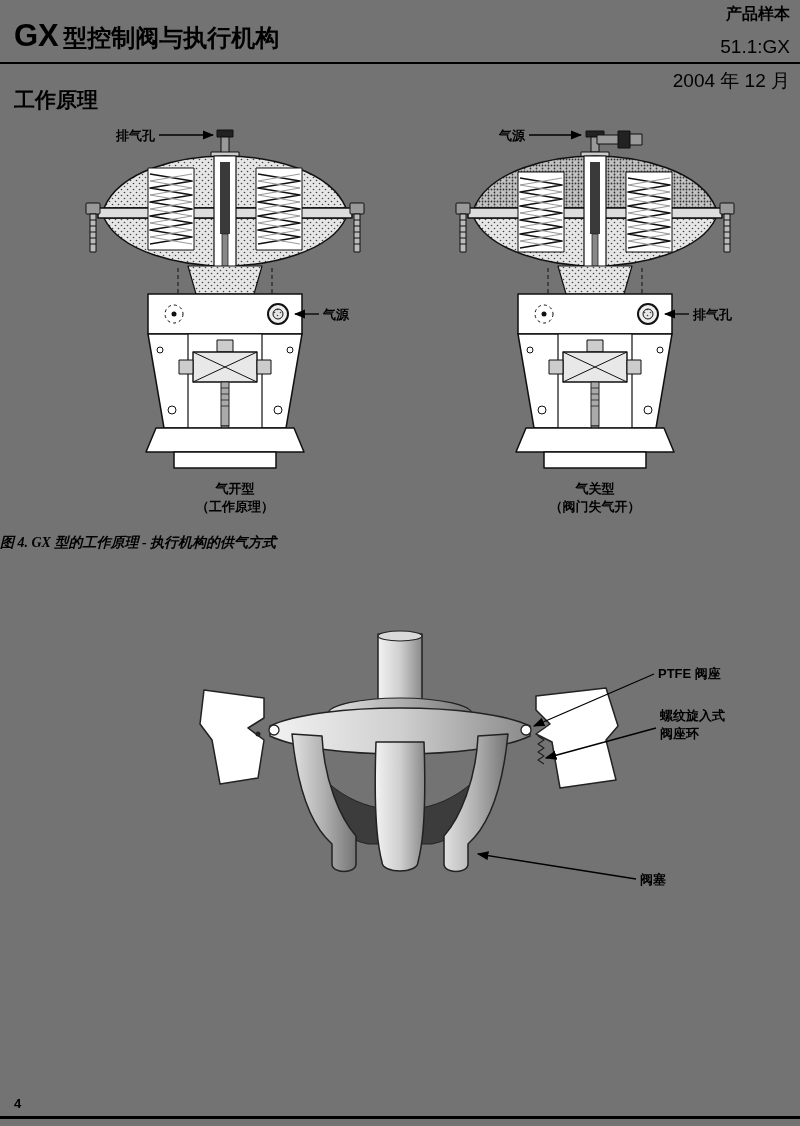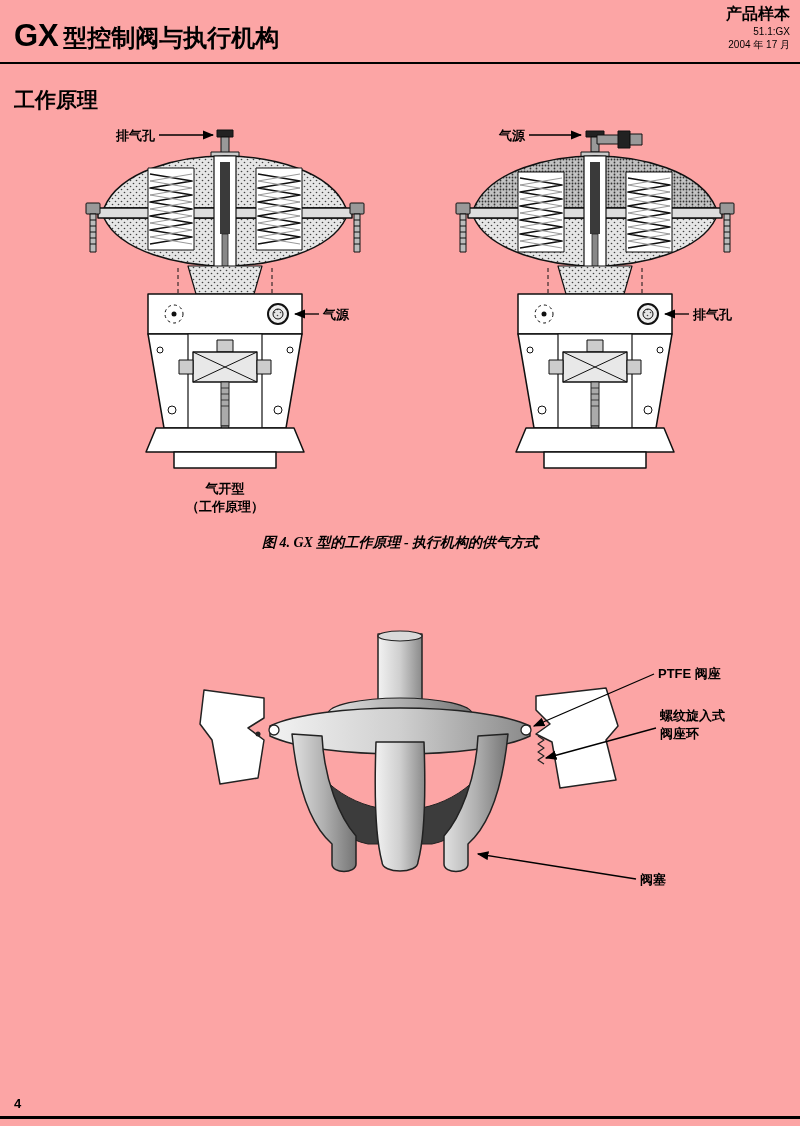--- a/index.html
+++ b/index.html
@@ -1,48 +1,48 @@
 <!DOCTYPE html>
 <html><head>
 <meta charset="utf-8">
 <style>
   html,body{margin:0;padding:0;background:#fff;}
-  .page{position:relative;width:800px;height:1126px;background:#fca5a5;overflow:hidden;
+  .page{position:relative;width:800px;height:1126px;background:#737373;overflow:hidden;
         font-family:"Liberation Sans",sans-serif;color:#000;}
   .abs{position:absolute;}
   .title{left:14px;top:18px;font-weight:bold;white-space:nowrap;}
   .title .model{font-size:31px;}
   .title .rest{font-size:24px;}
   .docinfo{right:10px;top:4px;text-align:right;line-height:1.3;}
   .doc-type{font-size:16px;font-weight:bold;}
-  .doc-num,.doc-date{font-size:10px;}
+  .doc-num,.doc-date{font-size:19px;margin-top:10px;}
   .rule{left:0;width:800px;background:#000;}
   .rule-top{top:62px;height:2px;}
   .rule-bottom{top:1116px;height:3px;}
   .section-heading{left:14px;top:86px;font-size:21px;font-weight:bold;}
   svg.diagram{position:absolute;}
   .dlabel{font-family:"Liberation Sans",sans-serif;font-size:13px;font-weight:bold;fill:#000;}
   .cap2{position:absolute;text-align:center;font-size:13px;font-weight:bold;line-height:1.4;}
-  .figcap{position:absolute;left:0;width:800px;text-align:center;
+  .figcap{position:absolute;left:0;width:800px;text-align:left;
           font-family:"Liberation Serif",serif;font-style:italic;font-weight:bold;font-size:14px;}
   .pagenum{left:14px;top:1096px;font-size:13px;font-weight:bold;}
 </style>
 </head>
 <body>
 
 <div class="page">
 
   <div class="abs title">
     <span class="model">GX</span>
     <span class="rest">型控制阀与执行机构</span>
   </div>
   <div class="abs docinfo">
     <div class="doc-type">产品样本</div>
     <div class="doc-num">51.1:GX</div>
-    <div class="doc-date">2004 年 17 月</div>
+    <div class="doc-date">2004 年 12 月</div>
   </div>
   <div class="abs rule rule-top"></div>
 
   <div class="abs section-heading">工作原理</div>
 
   <svg class="diagram" style="left:55px;top:118px" width="330" height="365" viewBox="0 0 330 365">
     <defs>
       <pattern id="stipA" width="6" height="6" patternUnits="userSpaceOnUse">
         <rect width="6" height="6" fill="#e6e6e6"></rect>
         <circle cx="1.5" cy="1.5" r="0.8" fill="#444"></circle>
@@ -201,23 +201,27 @@
         <path d="M 66 300 L 204 300 L 214 324 L 56 324 Z" fill="#fff" stroke="#111" stroke-width="1.5"></path>
         <rect x="84" y="324" width="102" height="16" fill="#fff" stroke="#111" stroke-width="1.5"></rect>
       </g>
     </g>
     <text x="100" y="22" text-anchor="end" class="dlabel">气源</text>
     <line x1="104" y1="17" x2="156" y2="17" stroke="#000" stroke-width="1.3" marker-end="url(#arrB)"></line>
     <text x="268" y="201" class="dlabel">排气孔</text>
     <line x1="264" y1="196" x2="240" y2="196" stroke="#000" stroke-width="1.3" marker-end="url(#arrB)"></line>
   </svg>
 
-  <div class="cap2" style="left:135px;top:480px;width:180px">
+  <div class="cap2" style="left:145px;top:480px;width:180px">
     <div>气开型</div>
     <div>（工作原理）</div>
+  </div>
+  <div class="cap2" style="left:505px;top:480px;width:180px">
+    <div>气关型</div>
+    <div>（阀门失气开）</div>
   </div>
   <div class="figcap" style="top:534px">图 4. GX 型的工作原理 - 执行机构的供气方式</div>
 
   <svg class="diagram" style="left:170px;top:630px" width="560" height="290" viewBox="0 0 560 290">
     <defs>
       <linearGradient id="gM1" x1="0" y1="0" x2="1" y2="0">
         <stop offset="0" stop-color="#f2f2f2"></stop>
           <stop offset="0.5" stop-color="#cfcfcf"></stop>
           <stop offset="1" stop-color="#8a8a8a"></stop>
       </linearGradient>

